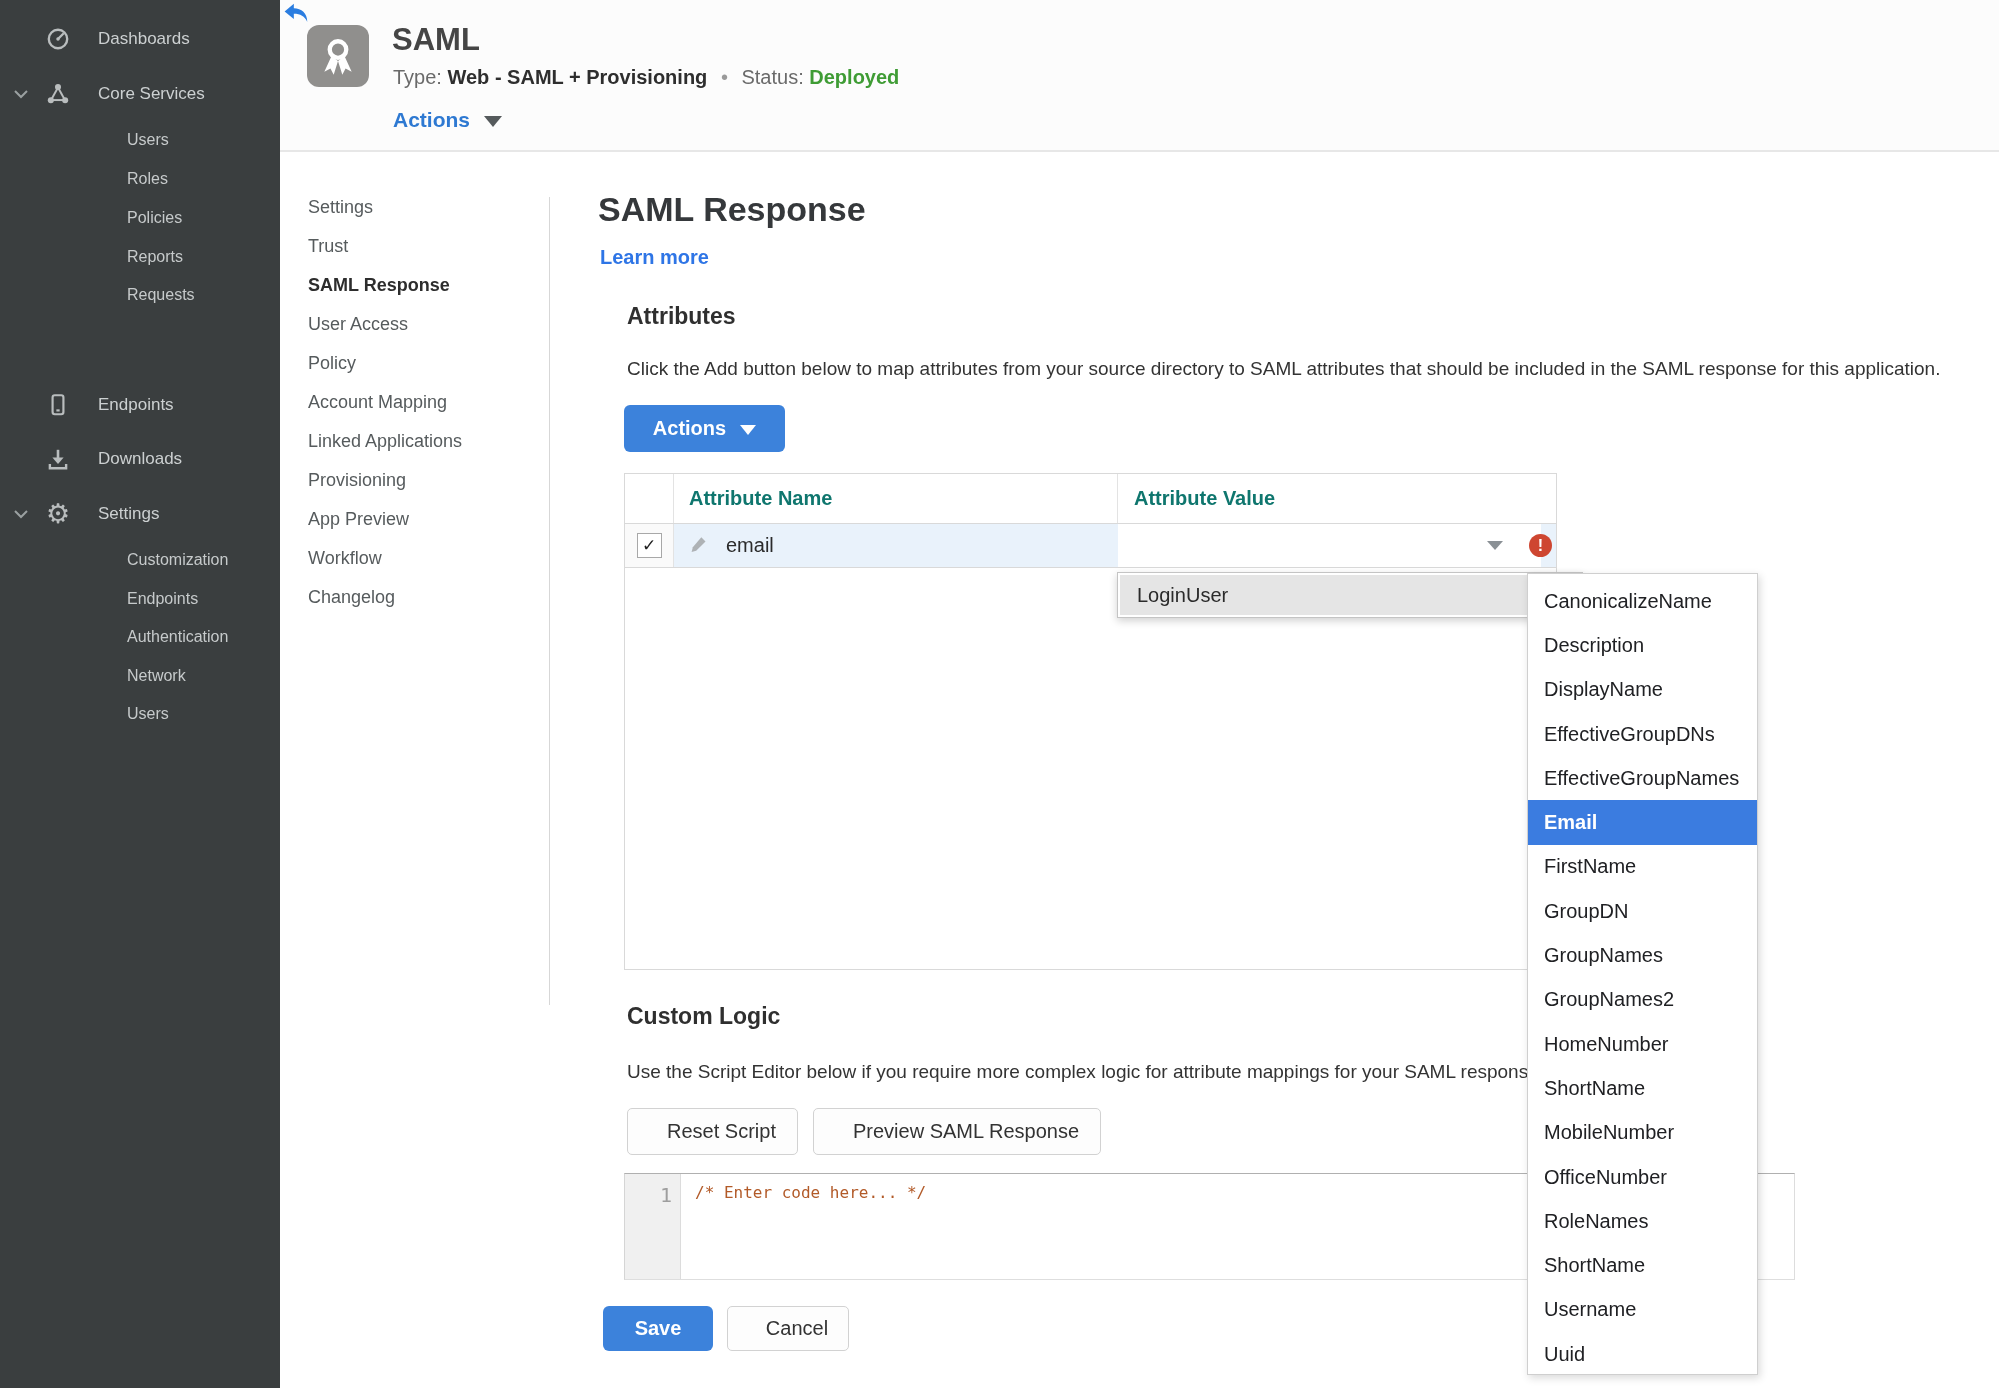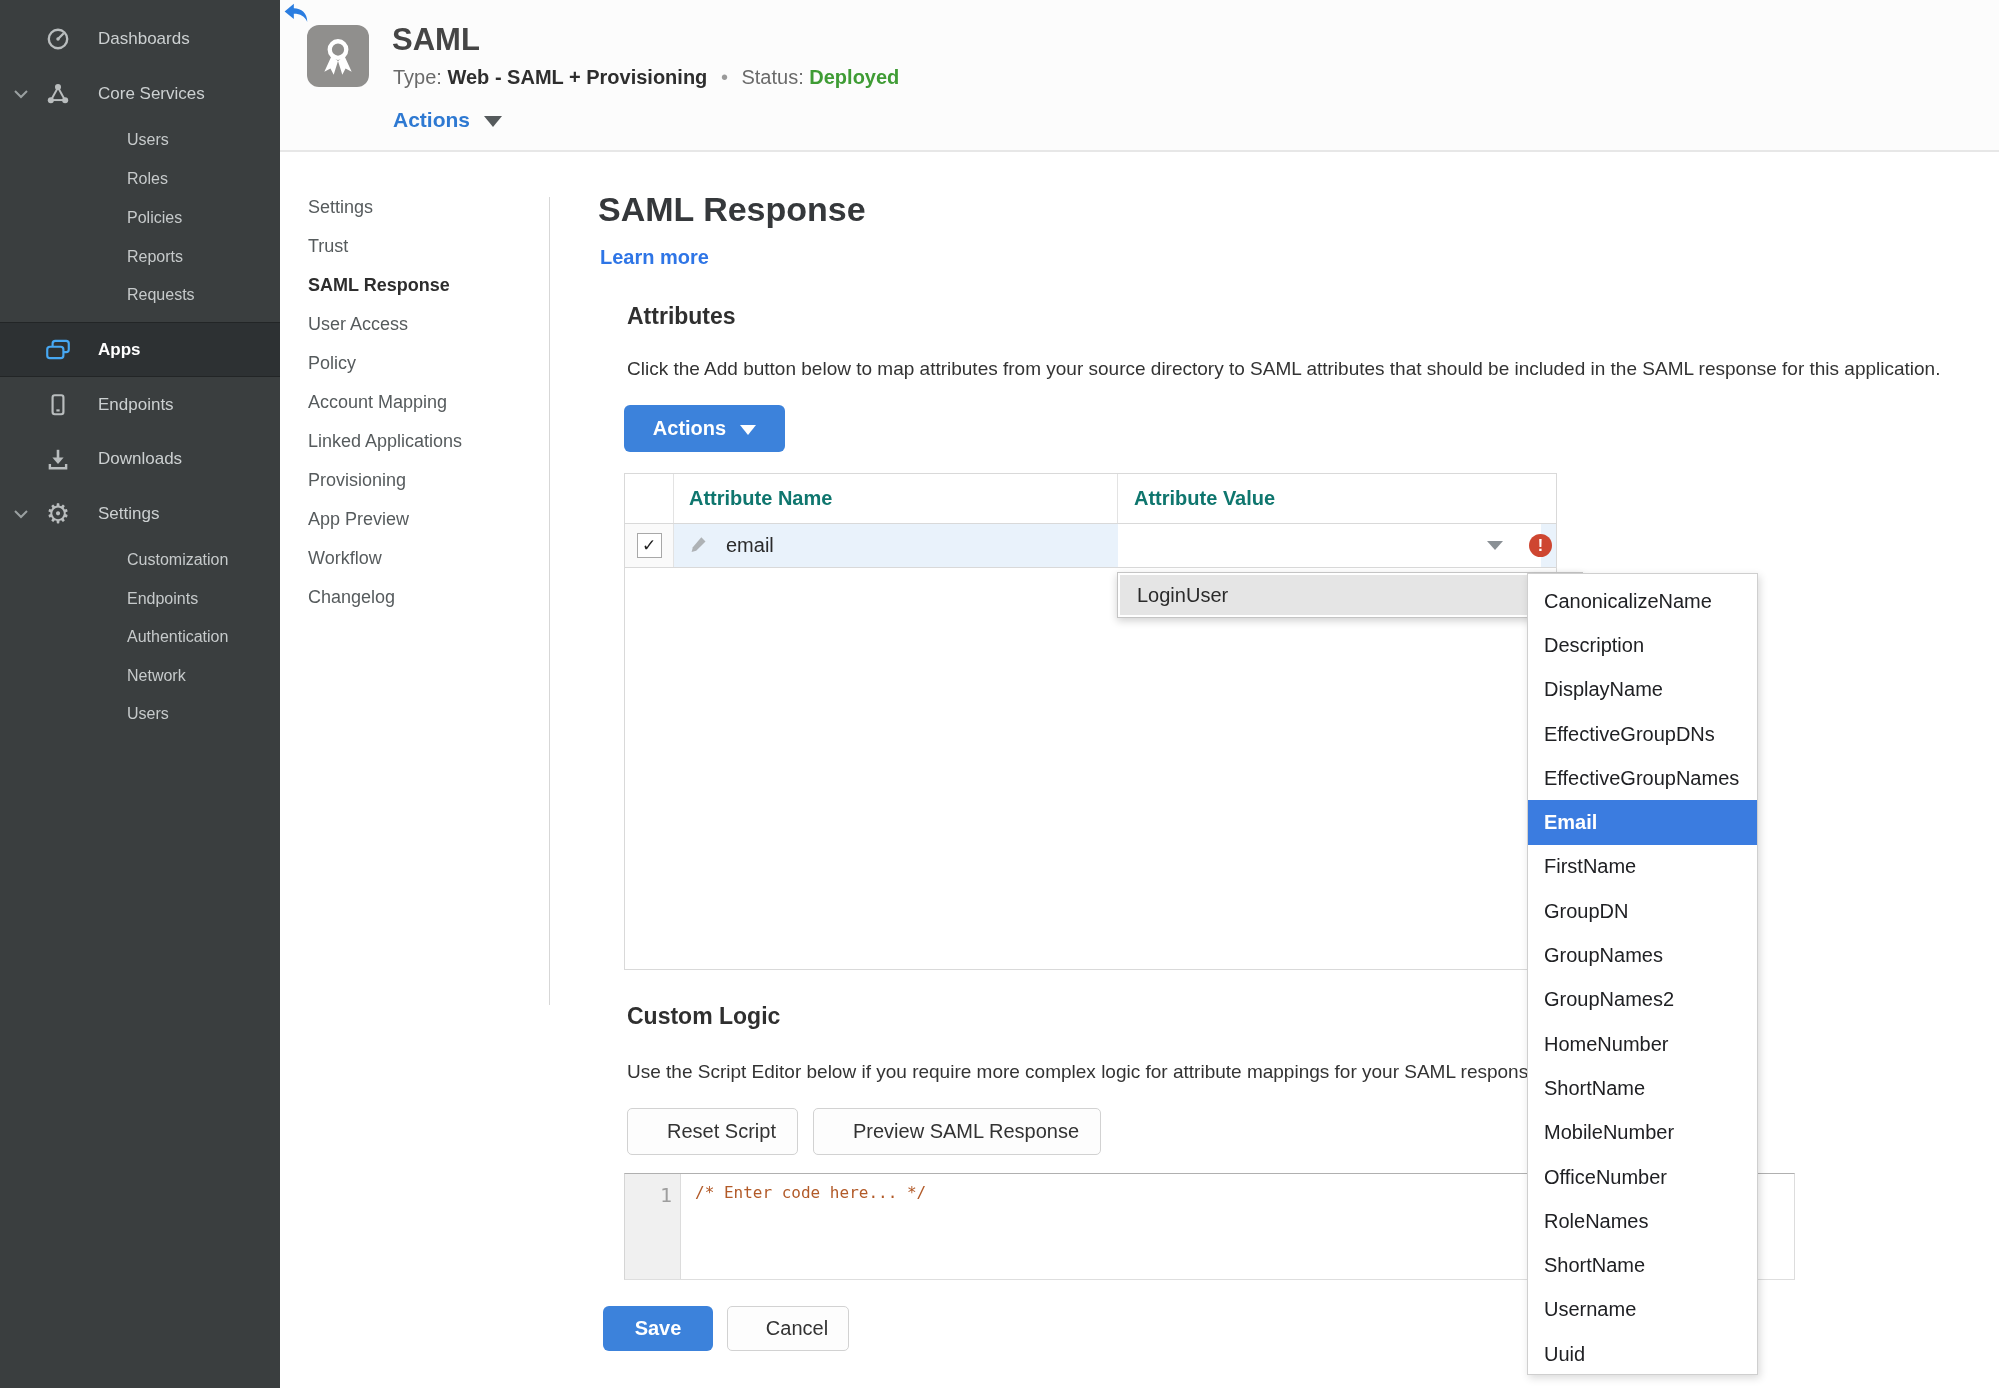--- a/index.html
+++ b/index.html
@@ -120,29 +120,20 @@
   <div class="side-row" style="top:200px">
       <span class="lbl sub">Policies</span>
     </div>
   <div class="side-row" style="top:239px">
       <span class="lbl sub">Reports</span>
     </div>
   <div class="side-row" style="top:277px">
       <span class="lbl sub">Requests</span>
     </div>
 
-  <div class="side-row active-band" style="top:322px">
-    <span class="icn">
-      <svg width="30" height="26" viewBox="0 0 26 22">
-          <rect x="8" y="2.5" width="15" height="10.5" rx="2.5" fill="none" stroke="#47a8f3" stroke-width="2"></rect>
-          <rect x="3" y="8" width="15" height="10.5" rx="2.5" fill="#2d3133" stroke="#47a8f3" stroke-width="2"></rect>
-        </svg>
-    </span>
-    <span class="lbl">Apps</span>
-  </div>
 
   <div class="side-row" style="top:387px">
     <span class="icn">
       <svg width="26" height="26" viewBox="0 0 24 24">
           <rect x="7" y="3" width="10" height="17.5" rx="2" fill="none" stroke="#b9bdbe" stroke-width="2"></rect>
           <line x1="10.5" y1="17" x2="13.5" y2="17" stroke="#b9bdbe" stroke-width="2"></line>
         </svg>
     </span>
     <span class="lbl">Endpoints</span>
   </div>

